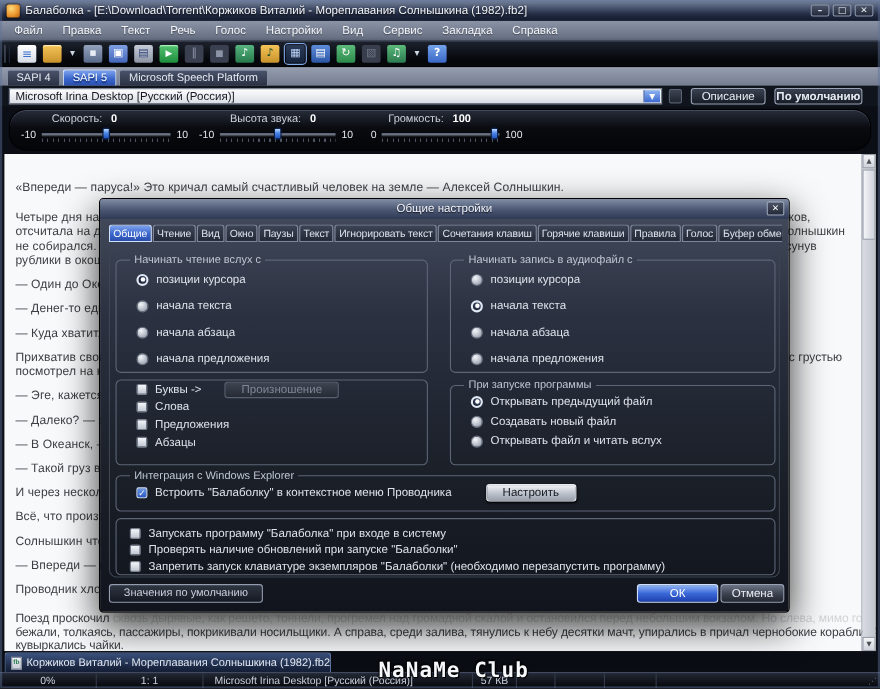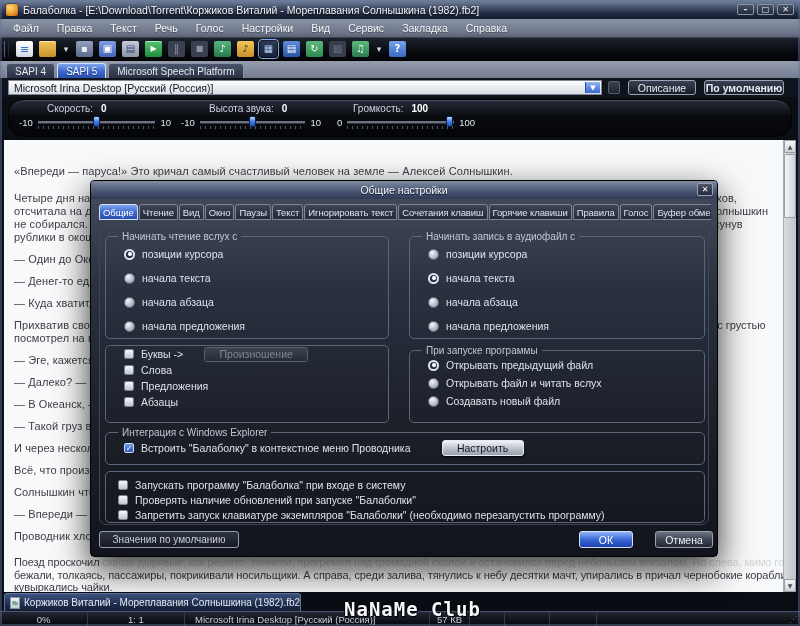--- a/index.html
+++ b/index.html
@@ -162,21 +162,21 @@
 
   .btn { display:flex; align-items:center; justify-content:center; font-size:10.5px; border-radius:3px; white-space:nowrap; }
   .kb-btn { width:104px; height:15px; margin-left:14px; background:linear-gradient(#3d4450,#262b35);
     border:1px solid #5a6170; color:#7e8695; }
   .kb-btn:empty { display:none; }
   .cfg-btn { width:82px; height:16px; margin-left:24px; background:linear-gradient(#f1f3f6,#bcc2cc 55%,#9aa1ad);
     border:1px solid #e8ebf0; color:#15181f; box-shadow:0 1px 2px #000; }
   .dlg-buttons { position:absolute; left:8px; right:8px; top:350px; height:18px; }
   .def-btn { position:absolute; left:0; width:140px; height:17px; background:linear-gradient(#2f3542,#151923);
     border:1px solid #949db0; color:#c9cfdb; font-size:10px; }
-  .ok-btn { position:absolute; left:480px; width:54px; height:17px;
+  .ok-btn { position:absolute; left:480px; width:74px; height:17px;
     background:linear-gradient(#93b6f4,#3a68d8 50%,#1e3fae); border:1px solid #cfe0ff; color:#fff; }
   .cancel-btn { position:absolute; left:556px; width:58px; height:17px;
     background:linear-gradient(#6b7383,#3b414e 55%,#242832); border:1px solid #99a2b4; color:#e9edf3; }
 
   
   .file-tab-row { position:absolute; top:592px; left:0; right:0; height:19px; background:#0a0d13; }
   .file-tab { position:absolute; left:4px; top:1px; height:18px; display:flex; align-items:center; gap:4px;
     padding:0 0 0 5px; background:linear-gradient(#3c5380,#1d2a46 70%,#141f36);
     border:1px solid #5d74a2; border-bottom:none; border-radius:3px 3px 0 0; }
   .file-tab-icon { width:10px; height:12px; background:linear-gradient(#eef1f5,#c6ccd6); border:1px solid #8a92a2;
@@ -468,25 +468,25 @@
 
     <fieldset class="fs-start">
       <legend>При запуске программы</legend>
       <div>
         <div class="opt selected">
             <span class="radio"></span>
             <span class="opt-label">Открывать предыдущий файл</span>
           </div>
           <div class="opt">
             <span class="radio"></span>
+            <span class="opt-label">Создавать новый файл</span>
+          </div>
+          <div class="opt">
+            <span class="radio"></span>
             <span class="opt-label">Открывать файл и читать вслух</span>
-          </div>
-          <div class="opt">
-            <span class="radio"></span>
-            <span class="opt-label">Создавать новый файл</span>
           </div>
       </div>
     </fieldset>
 
     <fieldset class="fs-expl">
       <legend>Интеграция с Windows Explorer</legend>
       <div class="opt checked" style="height:20px">
         <span class="check"></span>
         <span class="opt-label">Встроить "Балаболку" в контекстное меню Проводника</span>
         <span class="cfg-btn btn">Настроить</span>

